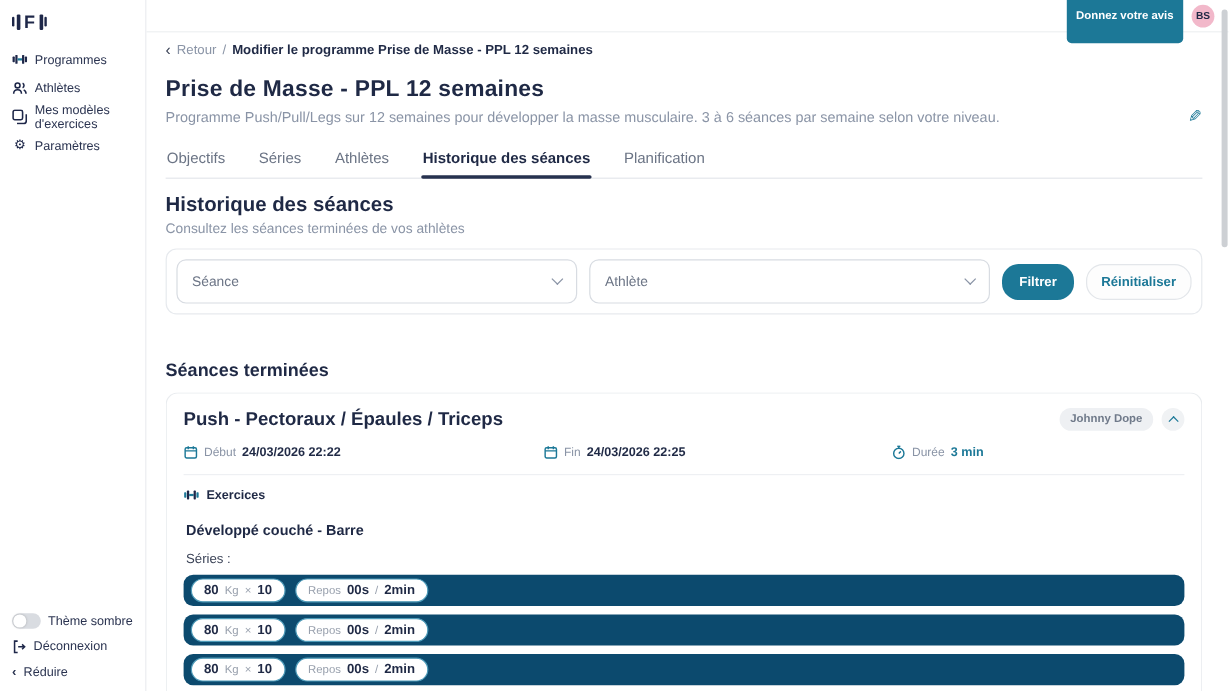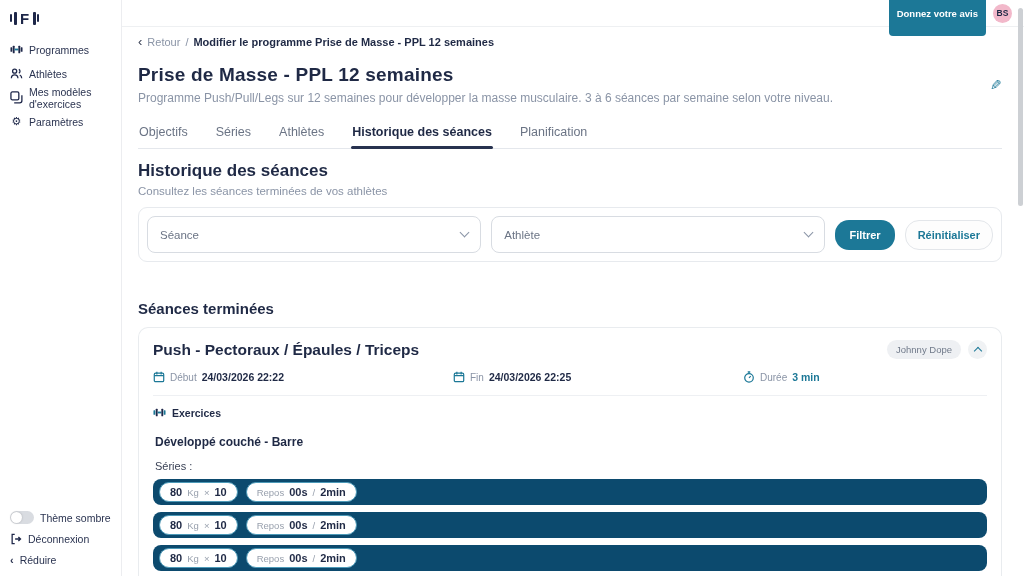--- a/index.html
+++ b/index.html
@@ -35,21 +35,21 @@
     font-size:8.5px; font-weight:bold; display:flex; align-items:center; justify-content:center; }
 
   .content { padding:6px 22px 0 16px; }
 
   .breadcrumb { display:flex; align-items:center; gap:5px; font-size:11px; margin-top:2px; }
   .breadcrumb .chev { color:#3a4256; font-size:13px; line-height:1; cursor:pointer; }
   .breadcrumb .back { color:#8a94a6; cursor:pointer; }
   .breadcrumb .sep { color:#8a94a6; }
   .breadcrumb .cur { color:#1f2945; font-weight:bold; }
 
-  .title-row { display:flex; align-items:center; justify-content:space-between; margin-top:16px; }
+  .title-row { display:flex; align-items:flex-end; justify-content:space-between; margin-top:16px; }
   .page-title { font-size:19px; font-weight:bold; color:#1f2945; letter-spacing:.2px; }
   .page-desc { font-size:12px; color:#8a94a6; margin-top:5px; }
   .edit-icon { color:#1c7897; font-size:14px; cursor:pointer; transform:scaleX(-1); }
 
   .tabs { display:flex; gap:26px; margin-top:20px; border-bottom:1px solid #e4e7ec; }
   .tab { font-size:12.5px; color:#6b7485; padding:0 1px 9px 1px; cursor:pointer; position:relative; }
   .tab.active { color:#1f2945; font-weight:bold; }
   .tab.active::after { content:""; position:absolute; left:0; right:0; bottom:-1px; height:3px;
     background:#27324f; border-radius:2px; }
 
@@ -67,21 +67,21 @@
     padding:0 14px; font-size:11px; font-weight:bold; cursor:pointer; }
   .btn-reset { background:#fdfdfd; color:#1c7897; border:1px solid #e3e6ea; border-radius:14px; height:30px;
     padding:0 12px; font-size:11px; font-weight:bold; cursor:pointer; }
 
   .completed-title { font-size:15px; font-weight:bold; color:#1f2945; margin-top:38px; }
 
   .session-card { margin-top:10px; border:1px solid #e9ecef; border-radius:10px 10px 0 0; border-bottom:none;
     padding:12px 14px 0 14px; }
   .session-head { display:flex; align-items:center; justify-content:space-between; }
   .session-title { font-size:15.5px; font-weight:bold; color:#1f2945; }
-  .session-right { display:flex; align-items:flex-end; gap:7px; }
+  .session-right { display:flex; align-items:flex-end; gap:7px;font-weight:bold; }
   .athlete-pill { background:#eef0f3; color:#707a8a; font-size:9.5px; border-radius:10px; padding:4px 9px; }
   .collapse-btn { width:19px; height:19px; border-radius:50%; background:#f0f2f4; border:none; cursor:pointer;
     display:flex; align-items:center; justify-content:center; }
   .chev-up { width:6px; height:6px; border-left:1.6px solid #1c7897; border-top:1.6px solid #1c7897;
     transform:rotate(45deg); margin-top:3px; }
 
   .meta-row { display:flex; align-items:center; margin-top:12px; padding-bottom:12px; border-bottom:1px solid #eef0f3; }
   .meta { display:flex; align-items:center; gap:5px; }
   .meta-label { font-size:10px; color:#8a94a6; }
   .meta-value { font-size:10.5px; font-weight:bold; color:#1f2945; }

